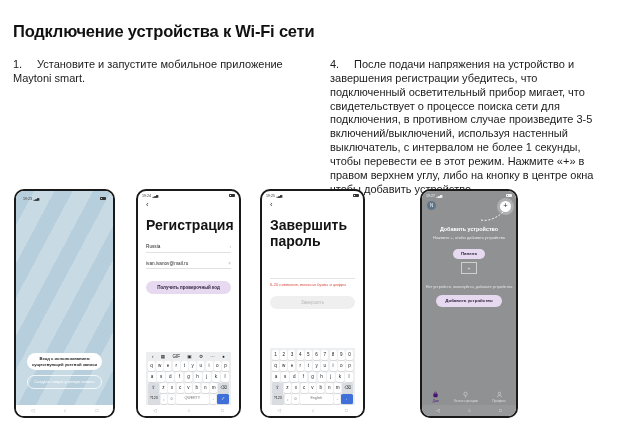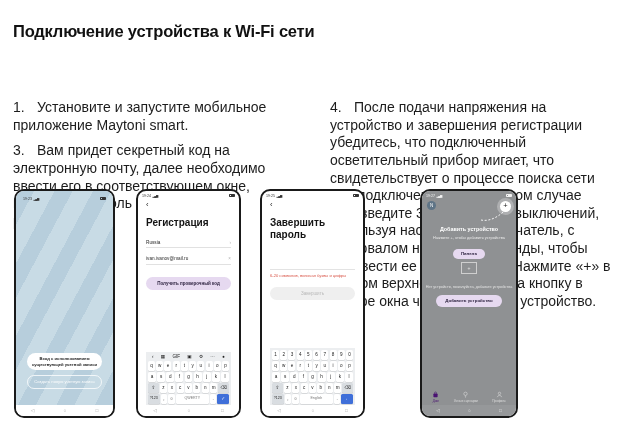--- a/index.html
+++ b/index.html
@@ -1,21 +1,21 @@
 <!DOCTYPE html>
 <html><head>
 <meta charset="utf-8">
 <style>
   * { margin:0; padding:0; box-sizing:border-box; }
   body { width:620px; height:430px; background:#fff; font-family:"Liberation Sans", sans-serif; color:#1b1b1b; overflow:hidden; }
   .page { position:relative; width:620px; height:430px; background:#fff; }
 
   .title { position:absolute; left:13px; top:22px; font-size:16.5px; font-weight:700; letter-spacing:-0.2px; color:#111; }
 
-  .col { position:absolute; top:58px; font-size:14px; line-height:1.26; color:#1c1c1c;margin-top:41px; }
+  .col { position:absolute; top:58px; font-size:11px; line-height:1.26; color:#1c1c1c; }
   .col-left  { left:13px;  width:292px; }
   .col-right { left:330px; width:283px; }
   .instr { margin-bottom:8px; }
   .instr .num { display:inline-block; width:24px; font-weight:400; }
 
   
   .phone { position:absolute; top:189px; height:229px; border:2.5px solid #1a1a1a; border-radius:10px;
            background:#fff; overflow:hidden; display:flex; flex-direction:column; }
   #phone1 { left:14px;  width:101px; }
   #phone2 { left:136px; width:105px; }
@@ -37,21 +37,21 @@
   .login-bg { flex:1; display:flex; flex-direction:column; justify-content:flex-end; padding-bottom:16px;
               background:repeating-linear-gradient(118deg,#b7cedc 0 16px,#c8dbe5 16px 34px); }
   #phone1 .statusbar { background:transparent; position:absolute; left:3px; right:3px; top:3px; }
   .pill-btn { width:78%; margin:0 auto; border-radius:9px; text-align:center; padding:3px 4px; font-size:4.2px; line-height:1.35; }
   .signin  { background:#fff; color:#1d1d1d; font-weight:700; margin-bottom:5px; }
   .signup  { border:0.7px solid rgba(255,255,255,.78); color:rgba(255,255,255,.95); }
 
   
   .app-body { flex:1; display:flex; flex-direction:column; padding:0 8px; }
   .back { font-size:7.5px; color:#222; margin-top:1px; width:6px; }
-  .screen-h { font-size:10px; font-weight:700; color:#141414; margin-top:8px; line-height:1.15; }
+  .screen-h { font-size:14px; font-weight:700; color:#141414; margin-top:8px; line-height:1.15; }
   .field { display:flex; justify-content:space-between; align-items:flex-end; font-size:4.7px; color:#2a2a2a;
            border-bottom:0.6px solid #e1e1e1; padding-bottom:2.5px; }
   .field .trail { color:#b3b3b3; font-size:4.5px; }
   .f1 { margin-top:11px; } .f2 { margin-top:8px; }
   .lav-btn { margin-top:12px; background:#e6d9f0; color:#2e2340; font-weight:700; font-size:4.5px;
              text-align:center; border-radius:8px; padding:4px 2px; }
   .input-line { margin-top:22px; border-bottom:0.6px solid #e3e3e3; height:8px; }
   .hint-red { margin-top:2.5px; font-size:4.1px; color:#d9574a; }
   .gray-btn { margin-top:9px; background:#efefef; color:#b9b9b9; font-size:4.5px; text-align:center;
               border-radius:8px; padding:4px 2px; }
@@ -100,23 +100,20 @@
 <body>
 
 <div class="page">
 
   <h1 class="title">Подключение устройства к Wi-Fi сети</h1>
 
   <div class="col col-left">
     <p class="instr">
       <span class="num">1.</span><span>Установите и запустите мобильное приложение Maytoni smart.</span>
     </p>
-    <p class="instr">
-      <span class="num">3.</span><span>Вам придет секретный код на электронную почту, далее необходимо ввести его в соответствующем окне, придумать пароль и завершить регистрацию.</span>
-    </p>
   </div>
 
   <div class="col col-right">
     <p class="instr">
       <span class="num">4.</span><span>После подачи напряжения на устройство и завершения регистрации убедитесь, что подключенный осветительный прибор мигает, что свидетельствует о процессе поиска сети для подключения, в противном случае произведите 3-5 включений/выключений, используя настенный выключатель, с интервалом не более 1 секунды, чтобы перевести ее в этот режим. Нажмите «+» в правом верхнем углу, либо на кнопку в центре окна чтобы добавить устройство.</span>
     </p>
   </div>
 
   <div class="phone" id="phone1">
     <div class="login-bg">

